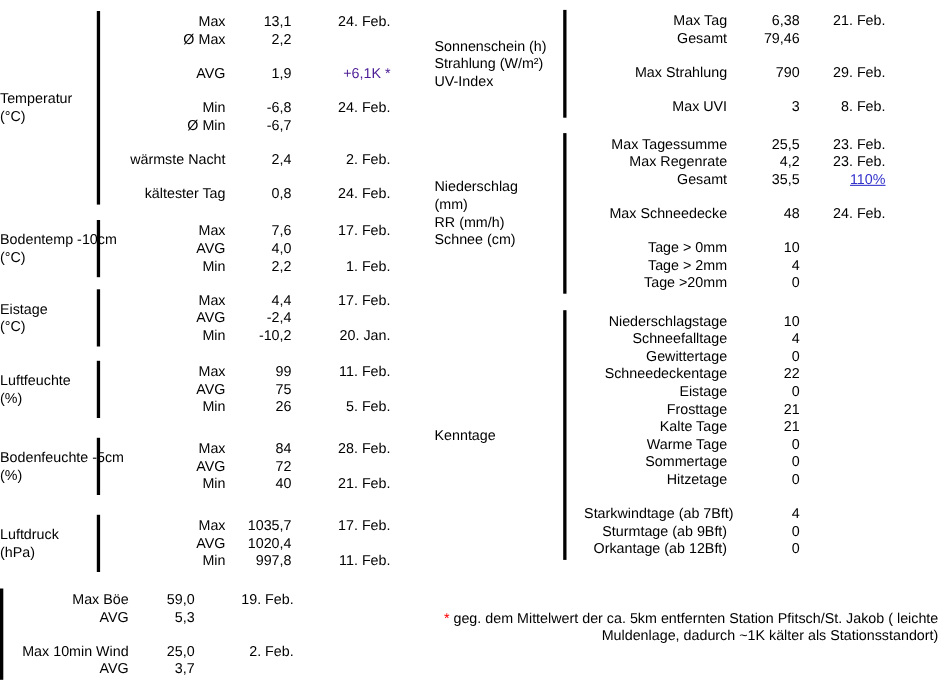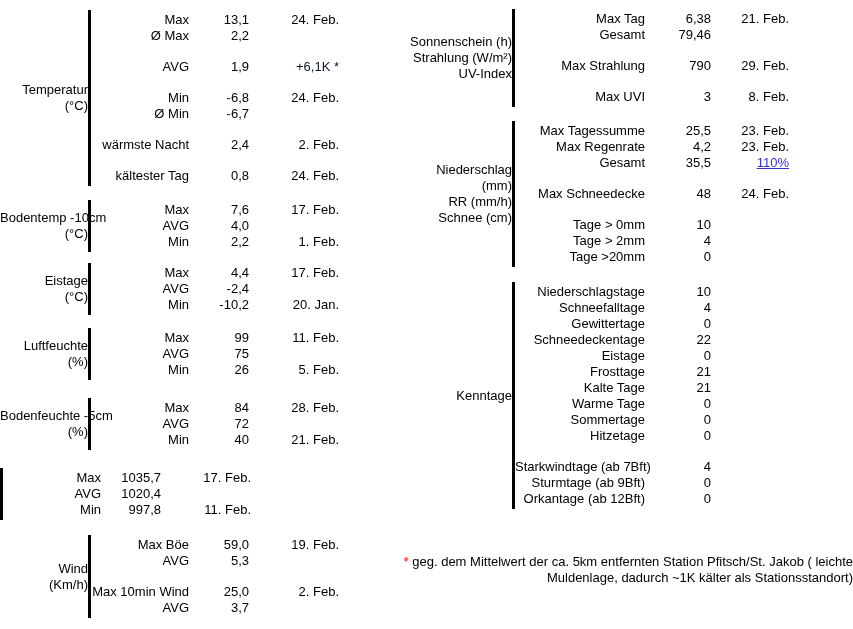--- a/index.html
+++ b/index.html
@@ -13,27 +13,27 @@
     font-size: 13px;
     color: #000000;
   }
   .half { position: absolute; top: 0; }
   .half-left  { left: 0;   width: 395px; }
   .half-right { left: 395px; width: 458px; }
 
   .sec { display: flex; align-items: stretch; }
   .sec-label {
     display: flex; flex-direction: column; justify-content: center;
-    text-align: right; line-height: 16px;
+    text-align: left; line-height: 16px;
   }
   .half-left  .sec-label { width: 88px; }
   .half-right .sec-label { width: 117px; }
   .sec-label div { white-space: nowrap; }
   .sec-bar { width: 3px; background: #000000; flex: 0 0 3px; }
-  .sec-rows { flex: 1; padding: 2px 0; }
+  .sec-rows { flex: 1; padding: 2px 0; margin-left: 16px; }
 
   .group + .group { margin-top: 15px; }
   .row { display: flex; height: 16px; line-height: 16px; }
   .c { display: block; text-align: right; white-space: nowrap; }
   .half-left  .c.name  { width: 98px; }
   .half-left  .c.value { width: 60px; }
   .half-left  .c.date  { width: 90px; }
   .half-right .c.name  { width: 130px; text-align: right; }
   .half-right .c.value { width: 66px; }
   .half-right .c.date  { width: 78px; }
@@ -81,21 +81,21 @@
             <div class="row">
               <span class="c name">Ø Max</span>
               <span class="c value">2,2</span>
               <span class="c date"></span>
             </div>
           </div>
           <div class="group">
             <div class="row">
               <span class="c name">AVG</span>
               <span class="c value">1,9</span>
-              <span class="c date" style="color: #0f172a;">+6,1K *</span>
+              <span class="c date" style="color: #4c1d95;">+6,1K *</span>
             </div>
           </div>
           <div class="group">
             <div class="row">
               <span class="c name">Min</span>
               <span class="c value">-6,8</span>
               <span class="c date">24. Feb.</span>
             </div>
             <div class="row">
               <span class="c name">Ø Min</span>
@@ -222,20 +222,24 @@
             <div class="row">
               <span class="c name">Min</span>
               <span class="c value">40</span>
               <span class="c date">21. Feb.</span>
             </div>
           </div>
         </div>
     </section>
 
     <section class="sec sec-luftdruck">
+      <div class="sec-label">
+        <div>Luftdruck</div>
+        <div>(hPa)</div>
+      </div>
       <div class="sec-bar"></div>
       <div class="sec-rows">
           <div class="group">
             <div class="row">
               <span class="c name">Max</span>
               <span class="c value">1035,7</span>
               <span class="c date">17. Feb.</span>
             </div>
             <div class="row">
               <span class="c name">AVG</span>
@@ -245,24 +249,20 @@
             <div class="row">
               <span class="c name">Min</span>
               <span class="c value">997,8</span>
               <span class="c date">11. Feb.</span>
             </div>
           </div>
         </div>
     </section>
 
     <section class="sec sec-wind">
-      <div class="sec-label">
-        <div>Wind</div>
-        <div>(Km/h)</div>
-      </div>
       <div class="sec-bar"></div>
       <div class="sec-rows">
           <div class="group">
             <div class="row">
               <span class="c name">Max Böe</span>
               <span class="c value">59,0</span>
               <span class="c date">19. Feb.</span>
             </div>
             <div class="row">
               <span class="c name">AVG</span>

